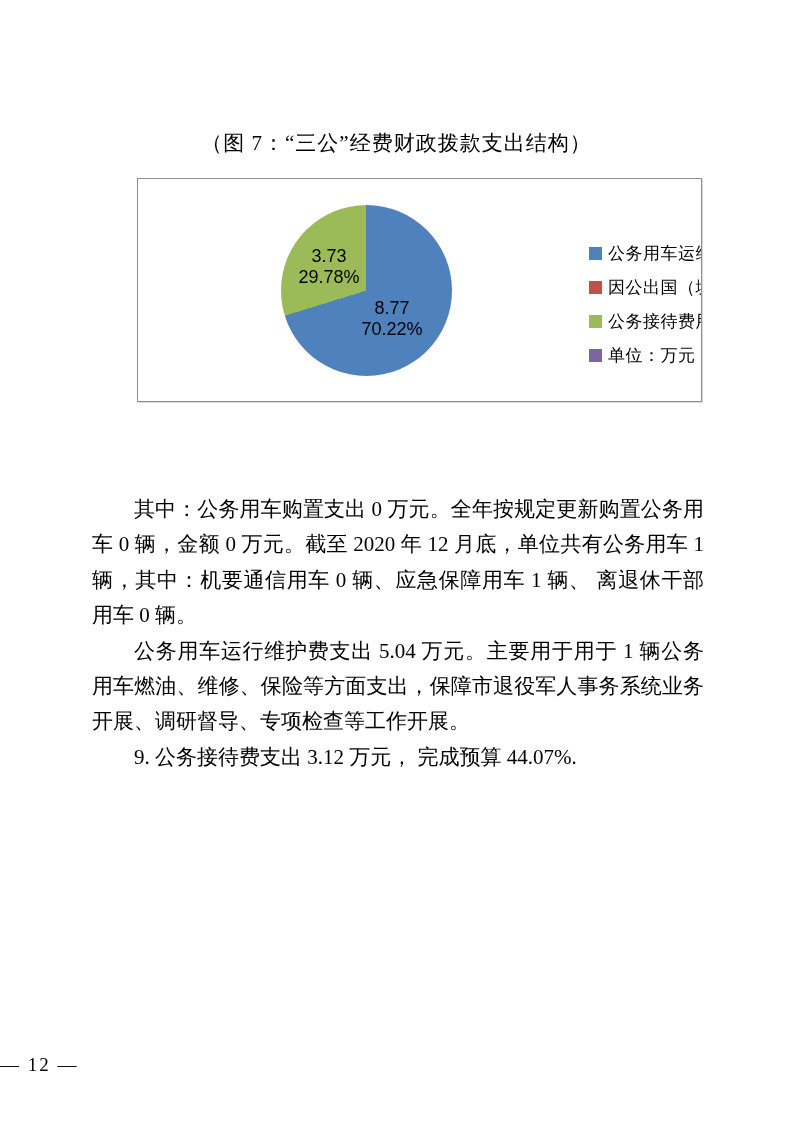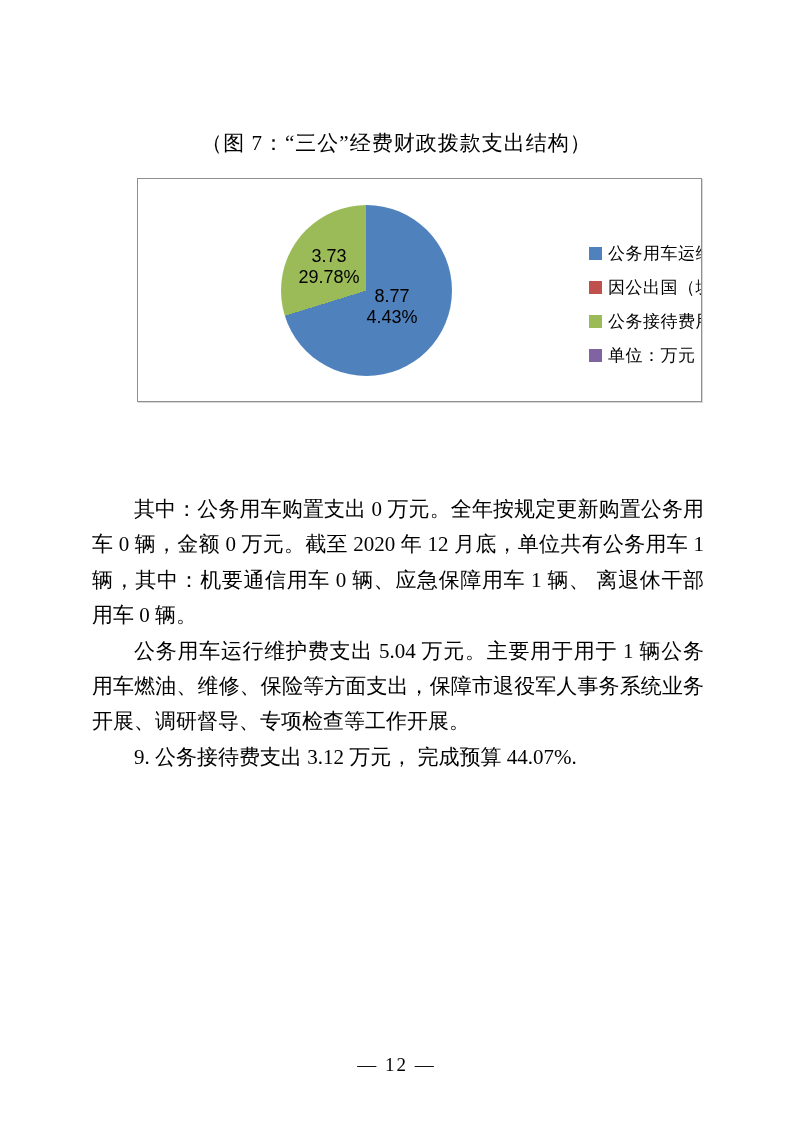--- a/index.html
+++ b/index.html
@@ -46,21 +46,21 @@
   .pie-label {
     position: absolute;
     transform: translate(-50%, -50%);
     text-align: center;
     font-family: "Liberation Sans", "DejaVu Sans", sans-serif;
     font-size: 18px;
     line-height: 21px;
     color: #000000;
     white-space: nowrap;
   }
-  .pie-label.pos-blue  { left: 254px; top: 128px; }
+  .pie-label.pos-blue  { left: 254px; top: 140px; }
   .pie-label.pos-green { left: 191px; top: 88px; }
   .legend {
     position: absolute;
     left: 451px;
     top: 57px;
     width: 114px;
     margin: 0;
     padding: 0;
     list-style: none;
   }
@@ -93,21 +93,20 @@
     line-height: 35.4px;
     text-align: justify;
     text-justify: inter-ideograph;
     text-indent: 2em;
   }
   .footer {
     position: absolute;
     top: 1036px;
     left: 0;
     width: 100%;
-    text-align: center;
     font-size: 19px;
     letter-spacing: 2px;
   }
 </style>
 </head>
 <body>
 
 <div class="page">
 
   <div class="caption">（图 7：“三公”经费财政拨款支出结构）</div>
@@ -115,21 +114,21 @@
   <div class="chart-frame">
     <div class="pie" style="background: conic-gradient(rgb(79, 129, 189) 0%, rgb(79, 129, 189) 70.22%, rgb(155, 187, 89) 70.22%, rgb(155, 187, 89) 100%);"></div>
 
     <div class="pie-label pos-green">
       <div>3.73</div>
       <div>29.78%</div>
     </div>
 
     <div class="pie-label pos-blue">
       <div>8.77</div>
-      <div>4.43%</div>
+      <div>70.22%</div>
     </div>
 
     <ul class="legend">
         <li>
           <span class="swatch" style="background: rgb(79, 129, 189);"></span>
           <span class="legend-text">公务用车运维</span>
         </li>
         <li>
           <span class="swatch" style="background: rgb(192, 80, 77);"></span>
           <span class="legend-text">因公出国（境</span>

